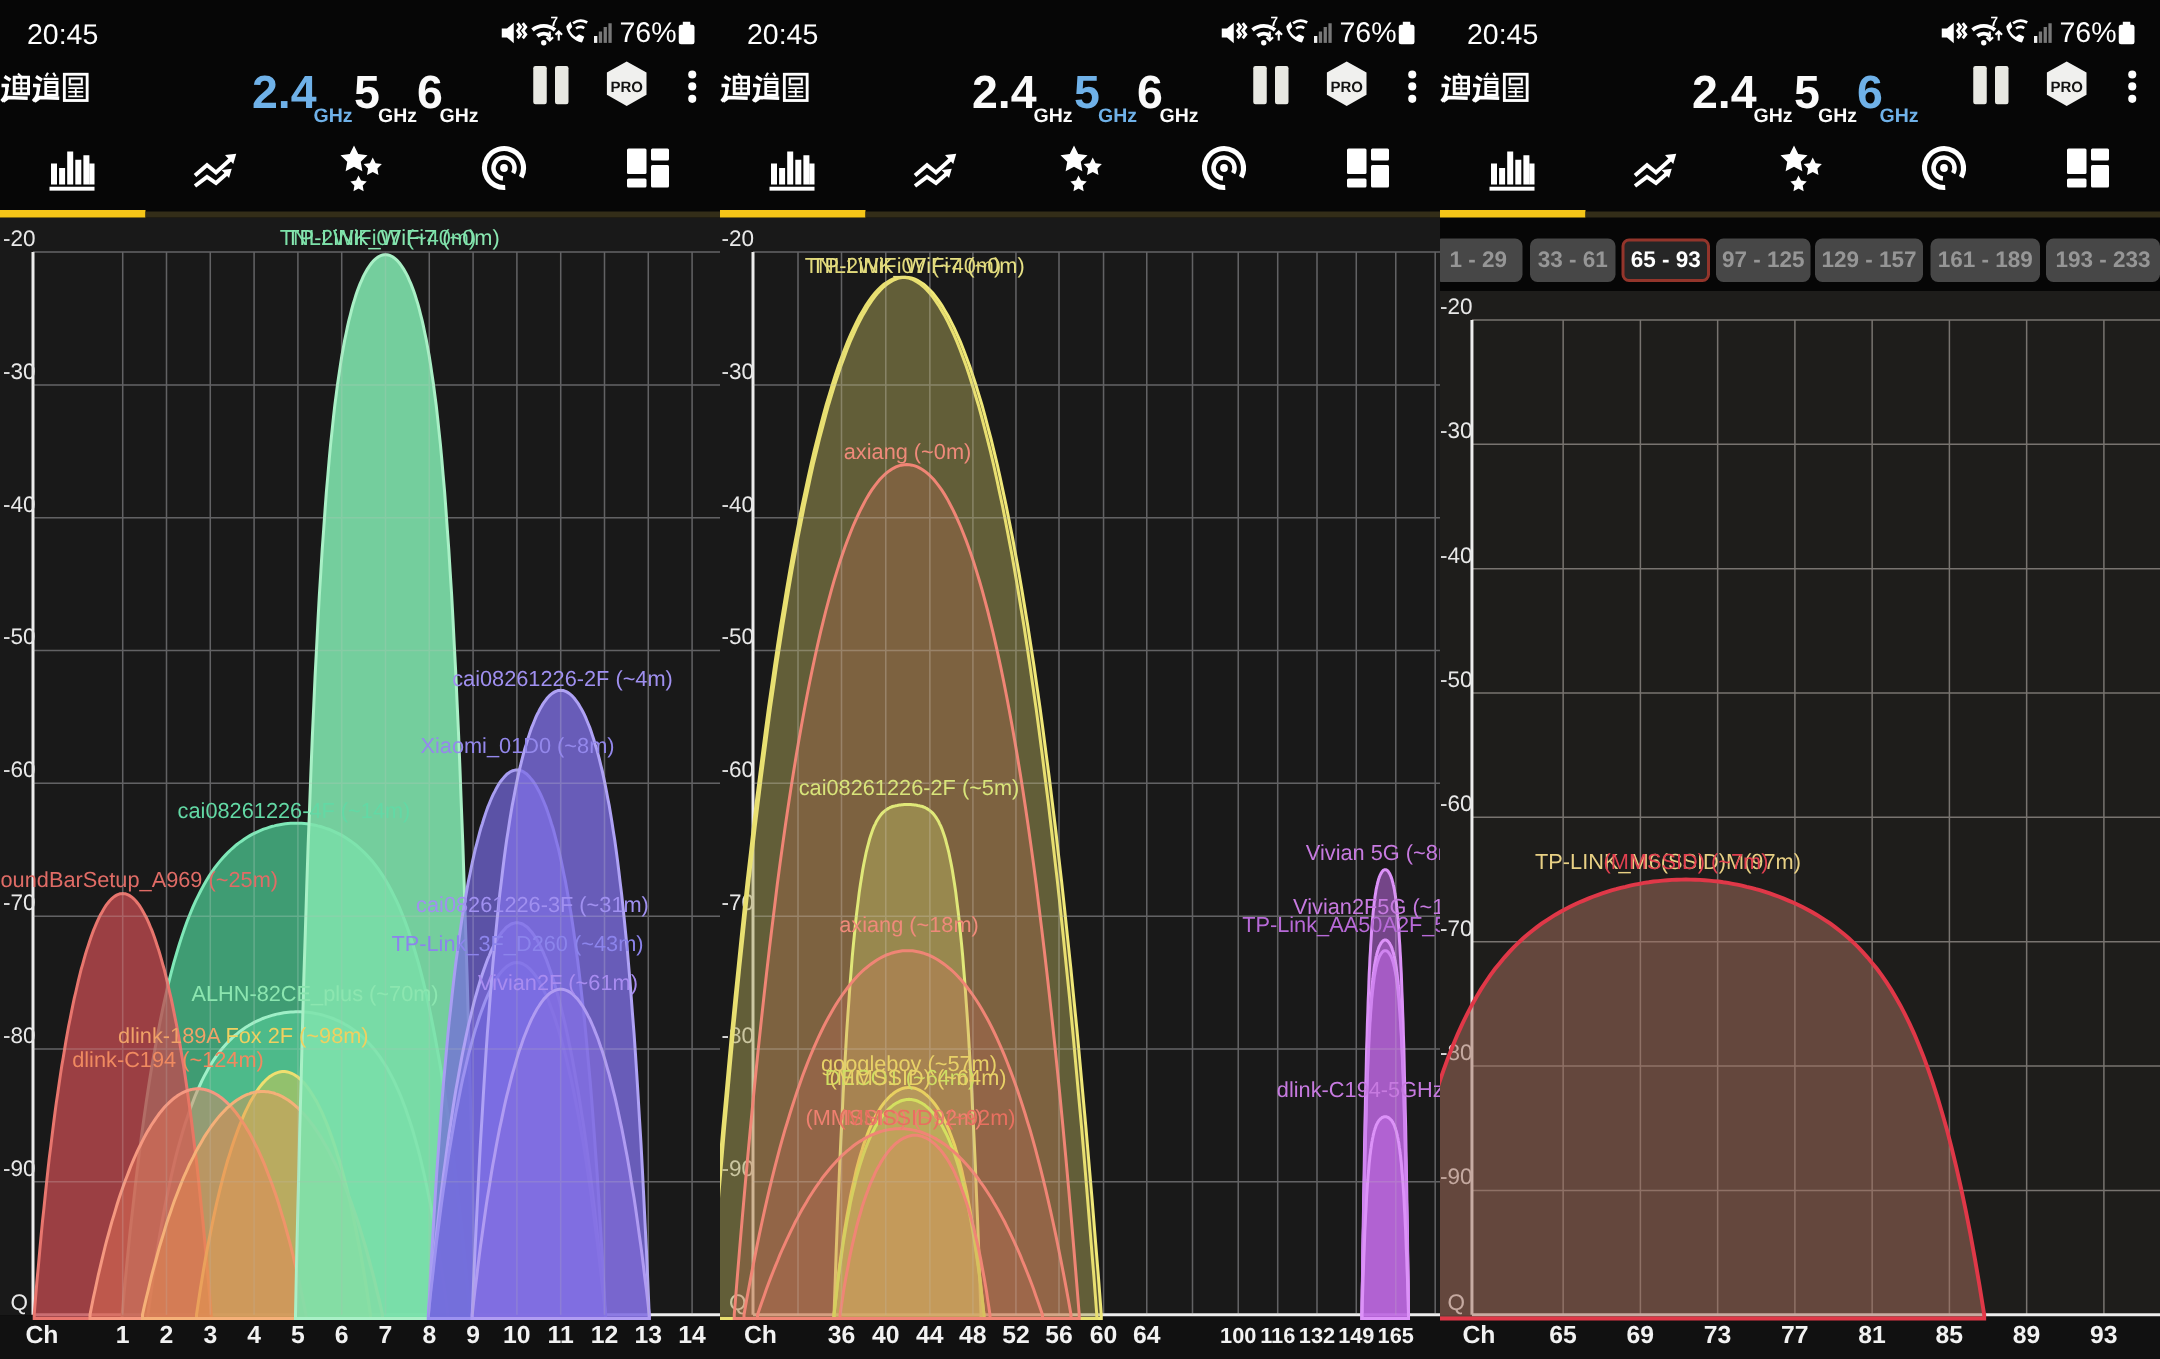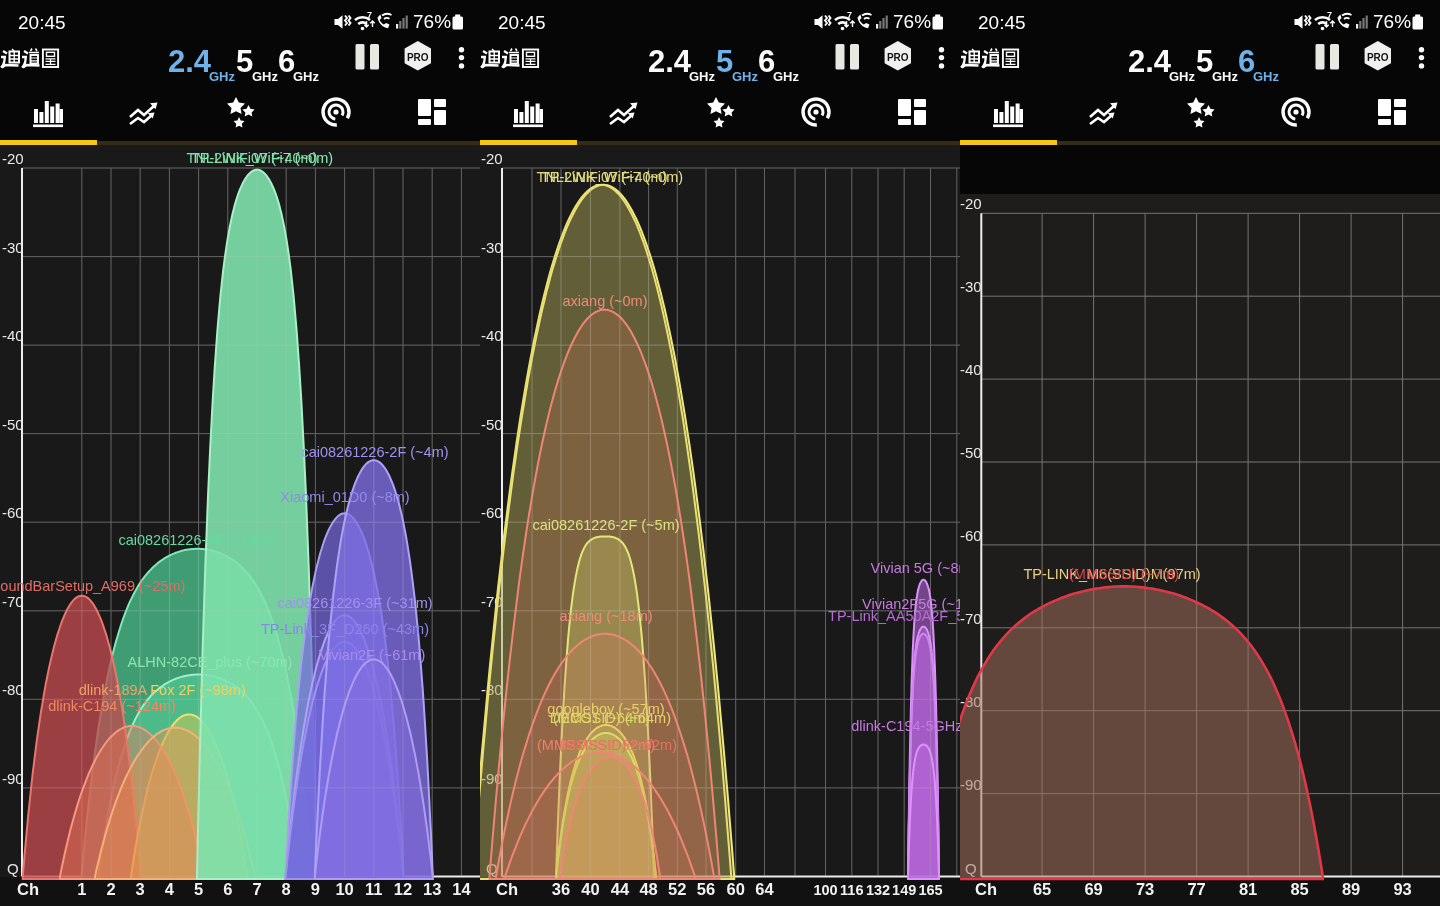--- a/index.html
+++ b/index.html
@@ -552,13 +552,22 @@
   <g transform="translate(418,99)" fill="#fff">
     <rect x="0" y="0" width="13" height="17" rx="1"></rect>
     <rect x="16" y="0" width="12" height="8" rx="1"></rect>
     <rect x="16" y="11" width="12" height="15" rx="1"></rect>
     <rect x="0" y="20" width="13" height="6" rx="1"></rect>
   </g>
   <rect x="0" y="140" width="97" height="5" fill="#F5C518"></rect>
   <rect x="97" y="141" width="383" height="4" fill="#332D18"></rect>
 </svg>
 
+  <div class="chips">
+    <div class="chip" style="left:-4px;width:59px">1 - 29</div>
+    <div class="chip" style="left:60px;width:57px">33 - 61</div>
+    <div class="chip sel" style="left:121px;width:59px">65 - 93</div>
+    <div class="chip" style="left:184px;width:63px">97 - 125</div>
+    <div class="chip" style="left:250px;width:72px">129 - 157</div>
+    <div class="chip" style="left:327px;width:73px">161 - 189</div>
+    <div class="chip" style="left:404px;width:76px">193 - 233</div>
+  </div>
 </div>
 
 </body></html>

